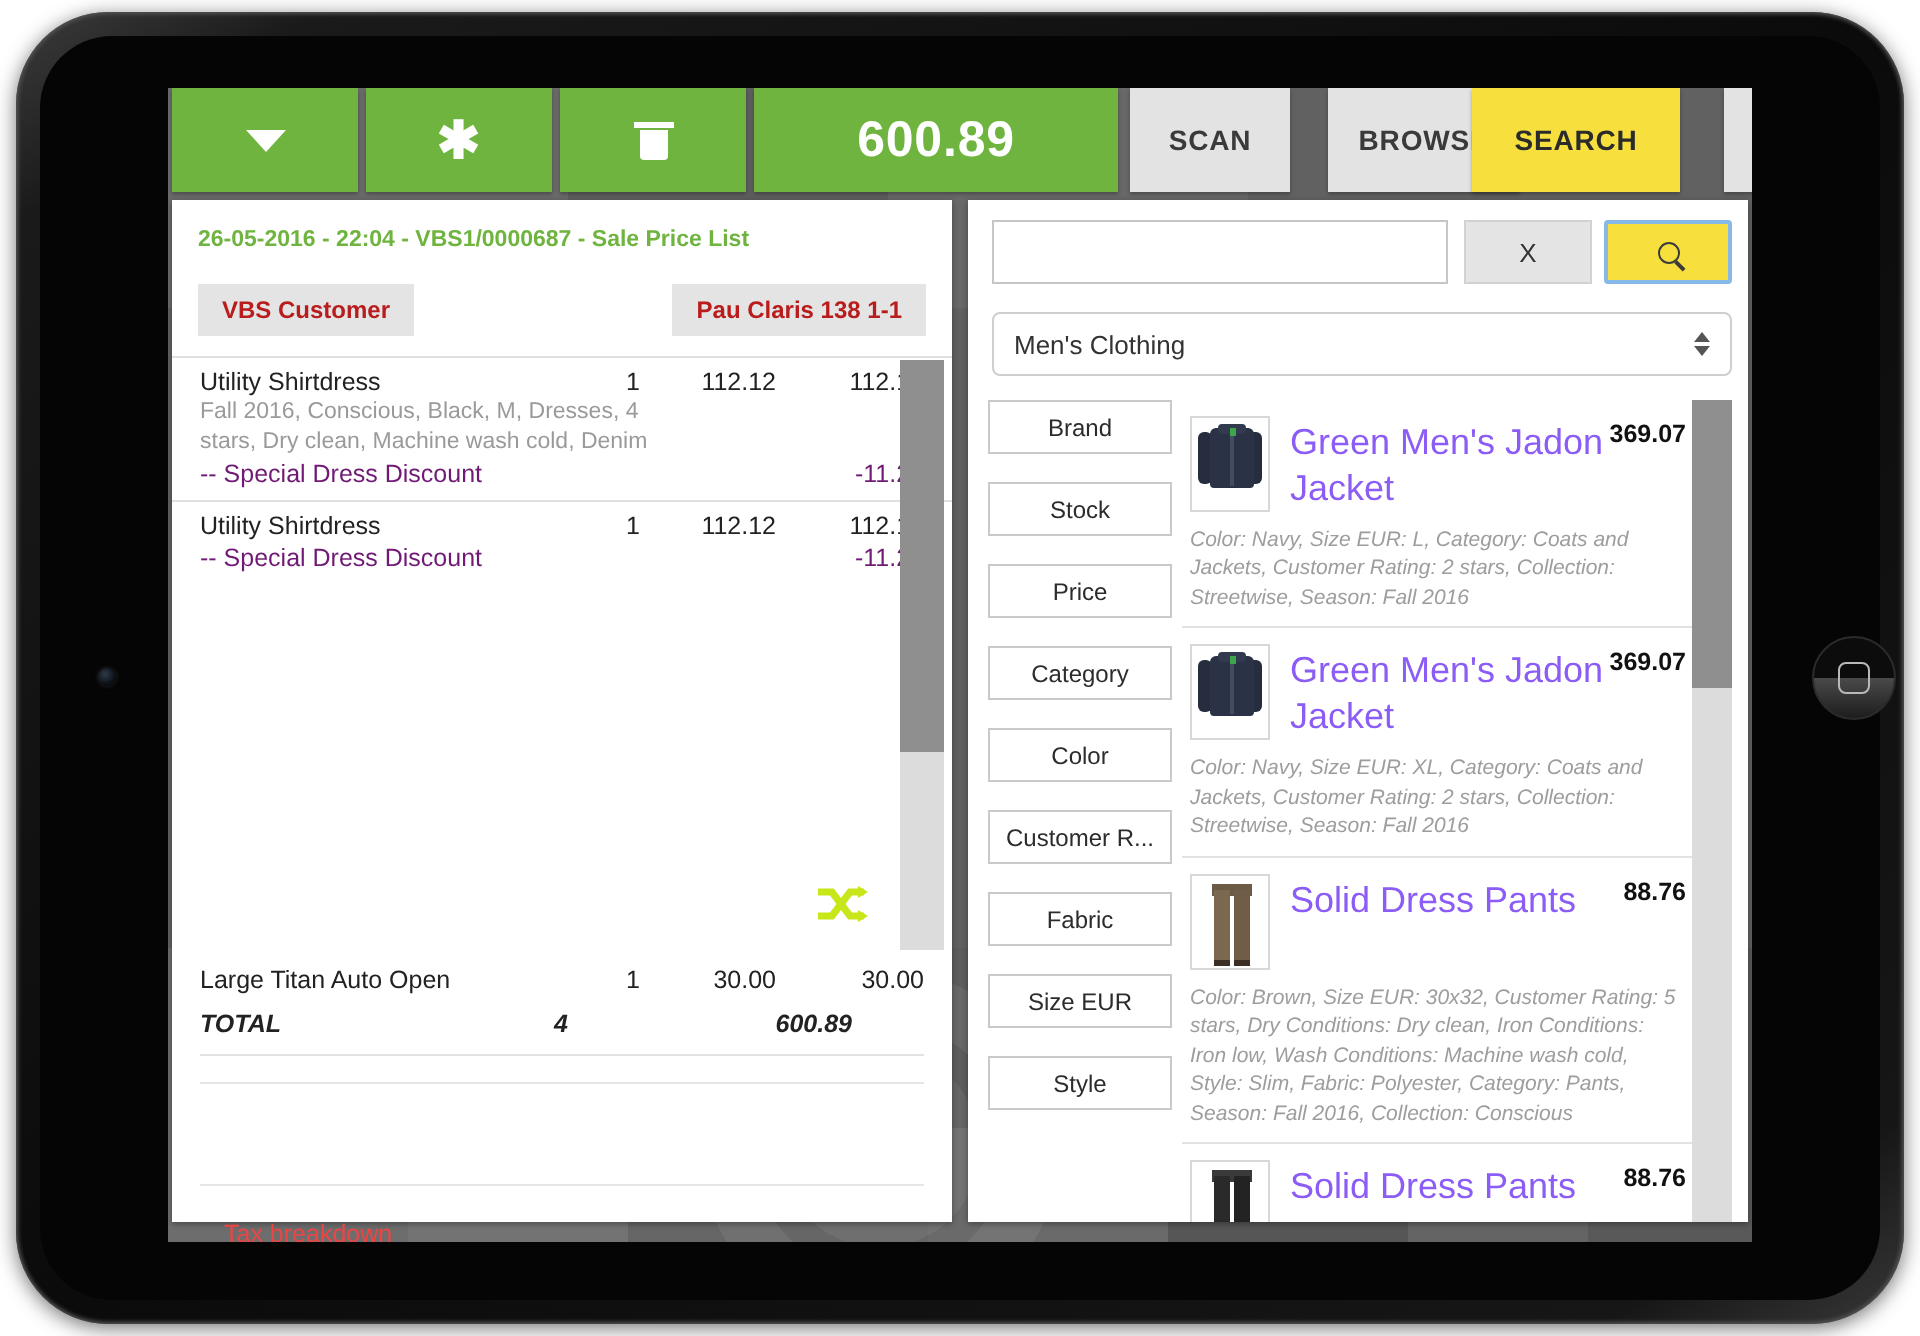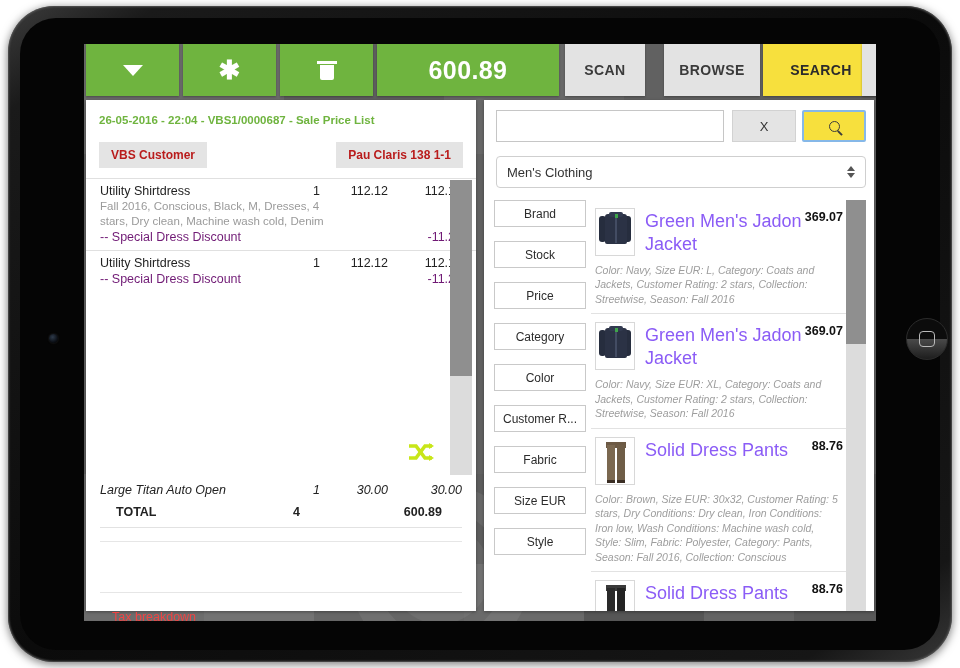--- a/index.html
+++ b/index.html
@@ -78,21 +78,21 @@
   .tb-btn.green { background: #6fb43f; color: #fff; }
   .tb-btn.yellow { background: #f7e03d; color: #2b2b2b; }
   .tb-btn .lbl { font-weight: bold; }
 
   #btn-dropdown { left: 2px;   width: 93px; }
   #btn-star     { left: 99px;  width: 93px; }
   #btn-trash    { left: 196px; width: 93px; }
   #btn-total    { left: 293px; width: 182px; font-size: 25px; font-weight: bold; }
   #tab-scan     { left: 481px; width: 80px; }
   #tab-browse   { left: 580px; width: 96px; }
-  #tab-search   { left: 679px; width: 116px; }
+  #tab-search   { left: 652px; width: 104px; }
   #tab-edit     { left: 778px; width: 96px; }
 
   .caret-down {
     width: 0; height: 0;
     border-left: 10px solid transparent;
     border-right: 10px solid transparent;
     border-top: 11px solid #fff;
   }
   .star-glyph { font-size: 26px; color: #fff; line-height: 1; font-weight: bold; }
   .trash-glyph { position: relative; width: 14px; height: 19px; }
@@ -150,22 +150,22 @@
 
   #shuffle-icon {
     position: absolute; right: 42px; top: 343px;
     width: 26px; height: 18px;
   }
 
   .rline-plain {
     display: flex; font-size: 12.5px; color: #222;
     padding: 0 14px;
   }
-  #row-titan { position: absolute; left: 0; top: 383px; width: 390px; font-style: italic; }
-  #row-total { position: absolute; left: 16px; top: 405px; width: 354px; font-weight: bold; }
+  #row-titan { position: absolute; left: 0; top: 383px; width: 390px; }
+  #row-total { position: absolute; left: 0; top: 405px; width: 354px; font-weight: bold; font-style: italic; }
   #row-total .rl-name { font-weight: bold; }
   #row-total .rl-qty { font-weight: bold; }
 
   #sep-a { position: absolute; left: 14px; top: 427px; width: 362px; height: 1px; background: #e2e2e2; }
   #sep-b { position: absolute; left: 14px; top: 441px; width: 362px; height: 1px; background: #e6e6e6; }
   #sep-c { position: absolute; left: 14px; top: 492px; width: 362px; height: 1px; background: #e6e6e6; }
 
   #tax-breakdown-label {
     position: absolute; left: 26px; top: 510px; font-size: 12.5px; color: #ef4444;
   }

